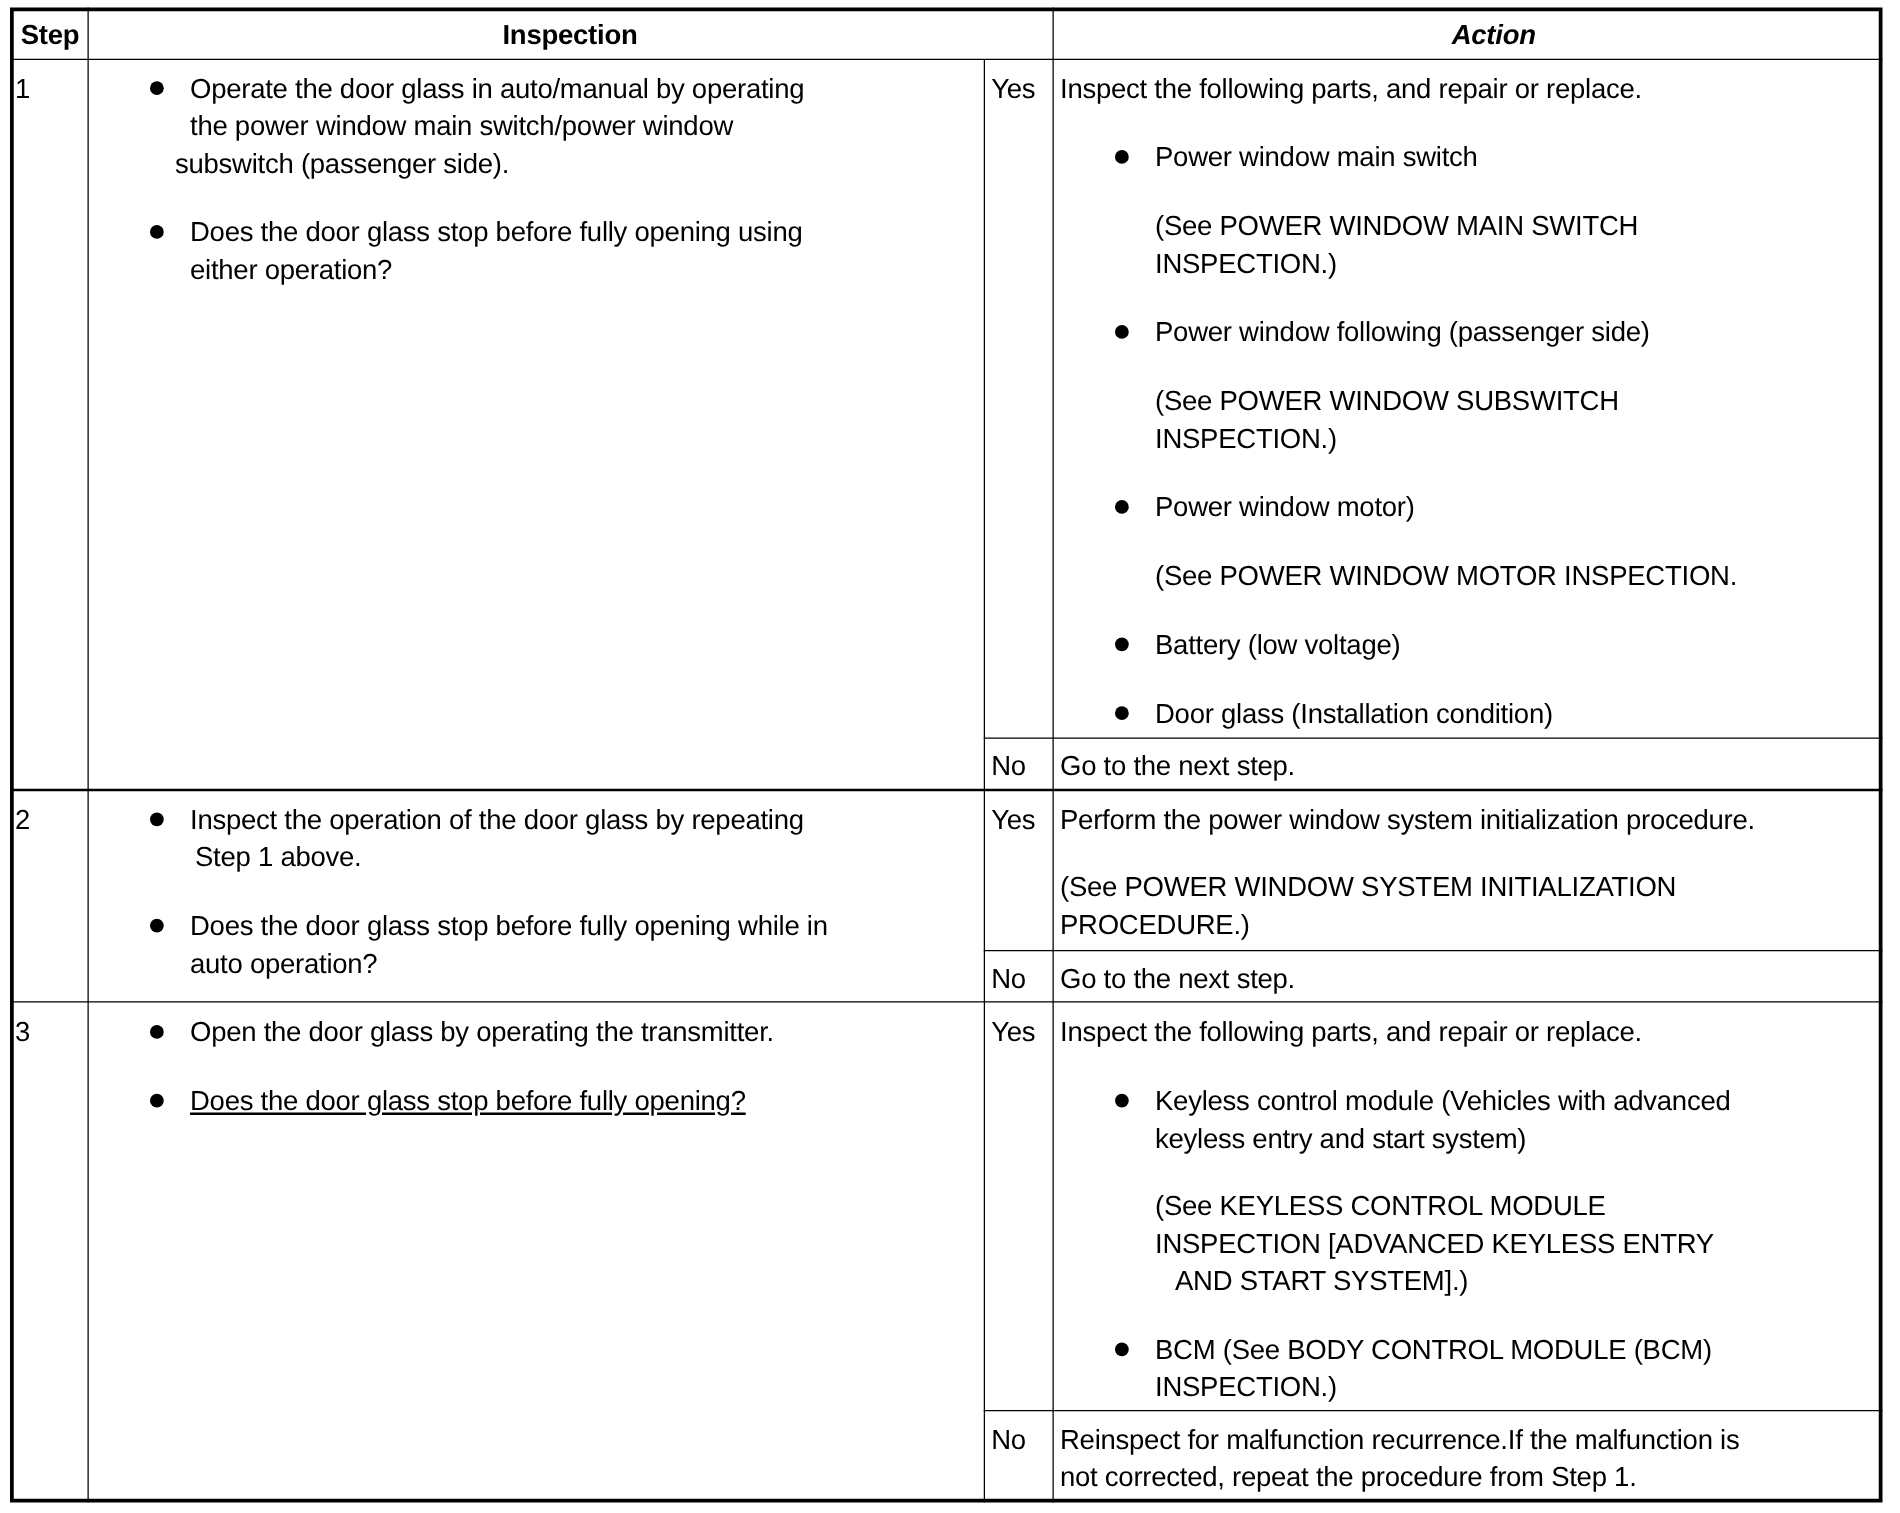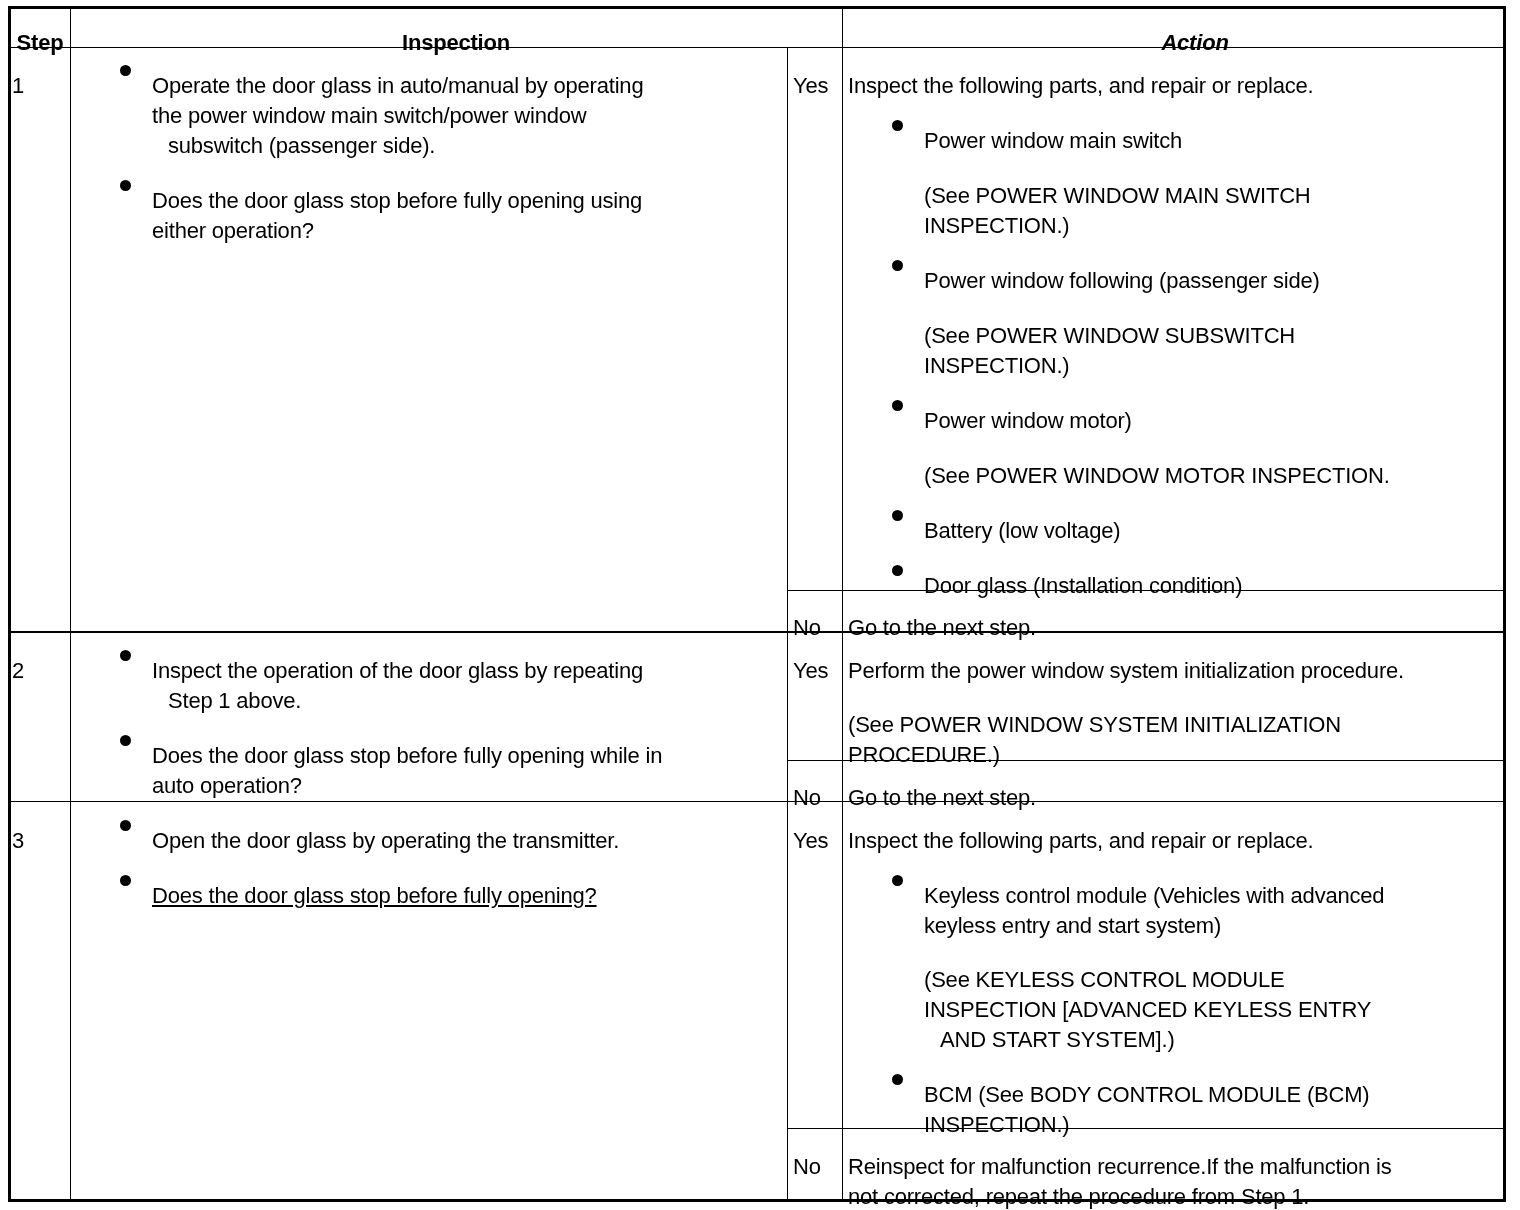--- a/index.html
+++ b/index.html
@@ -4,21 +4,21 @@
   <style>
     html, body { margin: 0; padding: 0; background: #ffffff; }
     body {
       width: 1520px; height: 1210px; position: relative; overflow: hidden;
       font-family: "Liberation Sans", sans-serif; color: #000;
     }
     .page { position: absolute; left: 8px; top: 6px; width: 1498px; height: 1196px; border: 3px solid #000; box-sizing: border-box; }
     .hline { position: absolute; height: 0; border-top: 1px solid #000; }
     .hline.thick { border-top: 2px solid #000; }
     .vline { position: absolute; width: 0; border-left: 1px solid #000; }
-    .t { position: absolute; font-size: 22px; line-height: 30px; white-space: nowrap; letter-spacing: -0.2px; margin-top: 15px; }
+    .t { position: absolute; font-size: 22px; line-height: 30px; white-space: nowrap; letter-spacing: -0.2px; }
     .hdr { font-weight: bold; text-align: center; }
     .bullet { position: absolute; width: 11px; height: 11px; border-radius: 50%; background: #000; }
   </style>
 </head>
 <body>
 
 <div class="page"></div>
 
 <div class="hline" style="left:8px; top:47px; width:1498px;"></div>
 <div class="vline" style="left:70px; top:6px; height:1196px;"></div>
@@ -32,21 +32,21 @@
 <div class="hline" style="left:787px; top:1128px; width:719px;"></div>
 
 <div class="t hdr" style="left:10px; top:13px; width:60px;">Step</div>
 <div class="t hdr" style="left:71px; top:13px; width:770px;">Inspection</div>
 <div class="t hdr" style="left:865px; top:13px; width:660px;font-style:italic;">Action</div>
 
 <div class="t" style="left:12px; top:56px;">1</div>
 <span class="bullet" style="left:120px; top:65px;"></span>
 <div class="t" style="left:152px; top:56px;">Operate the door glass in auto/manual by operating</div>
 <div class="t" style="left:152px; top:86px;">the power window main switch/power window</div>
-<div class="t" style="left:168px; top:116px;">subswitch (passenger side).</div>
+<div class="t" style="left:140px; top:116px;">subswitch (passenger side).</div>
 <span class="bullet" style="left:120px; top:180px;"></span>
 <div class="t" style="left:152px; top:171px;">Does the door glass stop before fully opening using</div>
 <div class="t" style="left:152px; top:201px;">either operation?</div>
 
 <div class="t" style="left:793px; top:56px;">Yes</div>
 <div class="t" style="left:848px; top:56px;">Inspect the following parts, and repair or replace.</div>
 <span class="bullet" style="left:892px; top:120px;"></span>
 <div class="t" style="left:924px; top:111px;">Power window main switch</div>
 <div class="t" style="left:924px; top:166px;">(See POWER WINDOW MAIN SWITCH</div>
 <div class="t" style="left:924px; top:196px;">INSPECTION.)</div>
@@ -61,21 +61,21 @@
 <div class="t" style="left:924px; top:501px;">Battery (low voltage)</div>
 <span class="bullet" style="left:892px; top:565px;"></span>
 <div class="t" style="left:924px; top:556px;">Door glass (Installation condition)</div>
 
 <div class="t" style="left:793px; top:598px;">No</div>
 <div class="t" style="left:848px; top:598px;">Go to the next step.</div>
 
 <div class="t" style="left:12px; top:641px;">2</div>
 <span class="bullet" style="left:120px; top:650px;"></span>
 <div class="t" style="left:152px; top:641px;">Inspect the operation of the door glass by repeating</div>
-<div class="t" style="left:168px; top:671px;">Step 1 above.</div>
+<div class="t" style="left:156px; top:671px;">Step 1 above.</div>
 <span class="bullet" style="left:120px; top:735px;"></span>
 <div class="t" style="left:152px; top:726px;">Does the door glass stop before fully opening while in</div>
 <div class="t" style="left:152px; top:756px;">auto operation?</div>
 
 <div class="t" style="left:793px; top:641px;">Yes</div>
 <div class="t" style="left:848px; top:641px;">Perform the power window system initialization procedure.</div>
 <div class="t" style="left:848px; top:695px;">(See POWER WINDOW SYSTEM INITIALIZATION</div>
 <div class="t" style="left:848px; top:725px;">PROCEDURE.)</div>
 
 <div class="t" style="left:793px; top:768px;">No</div>

